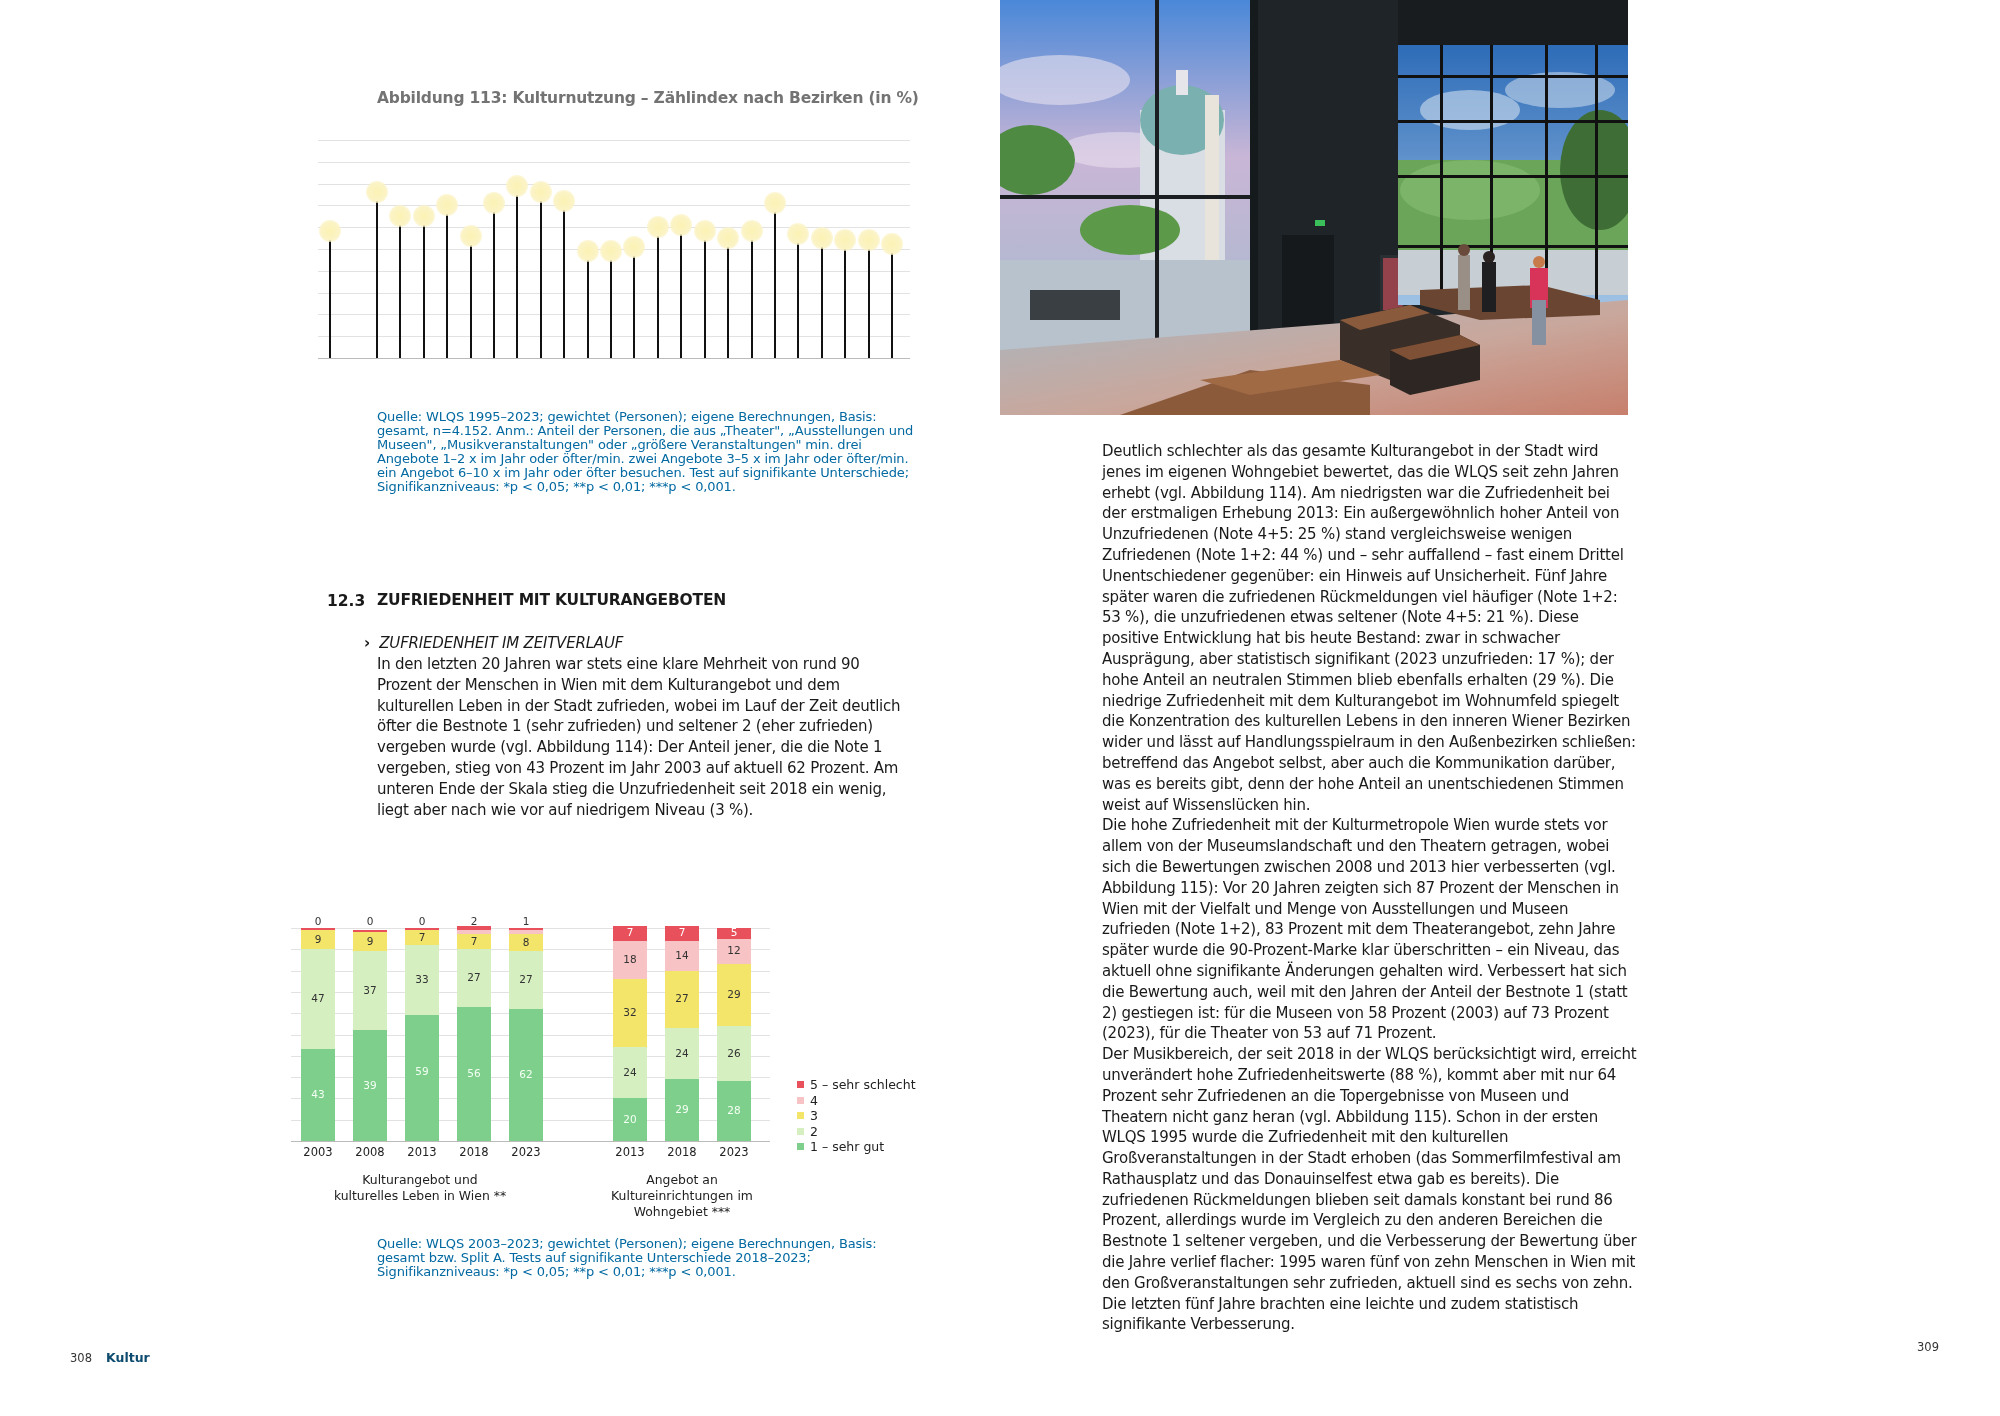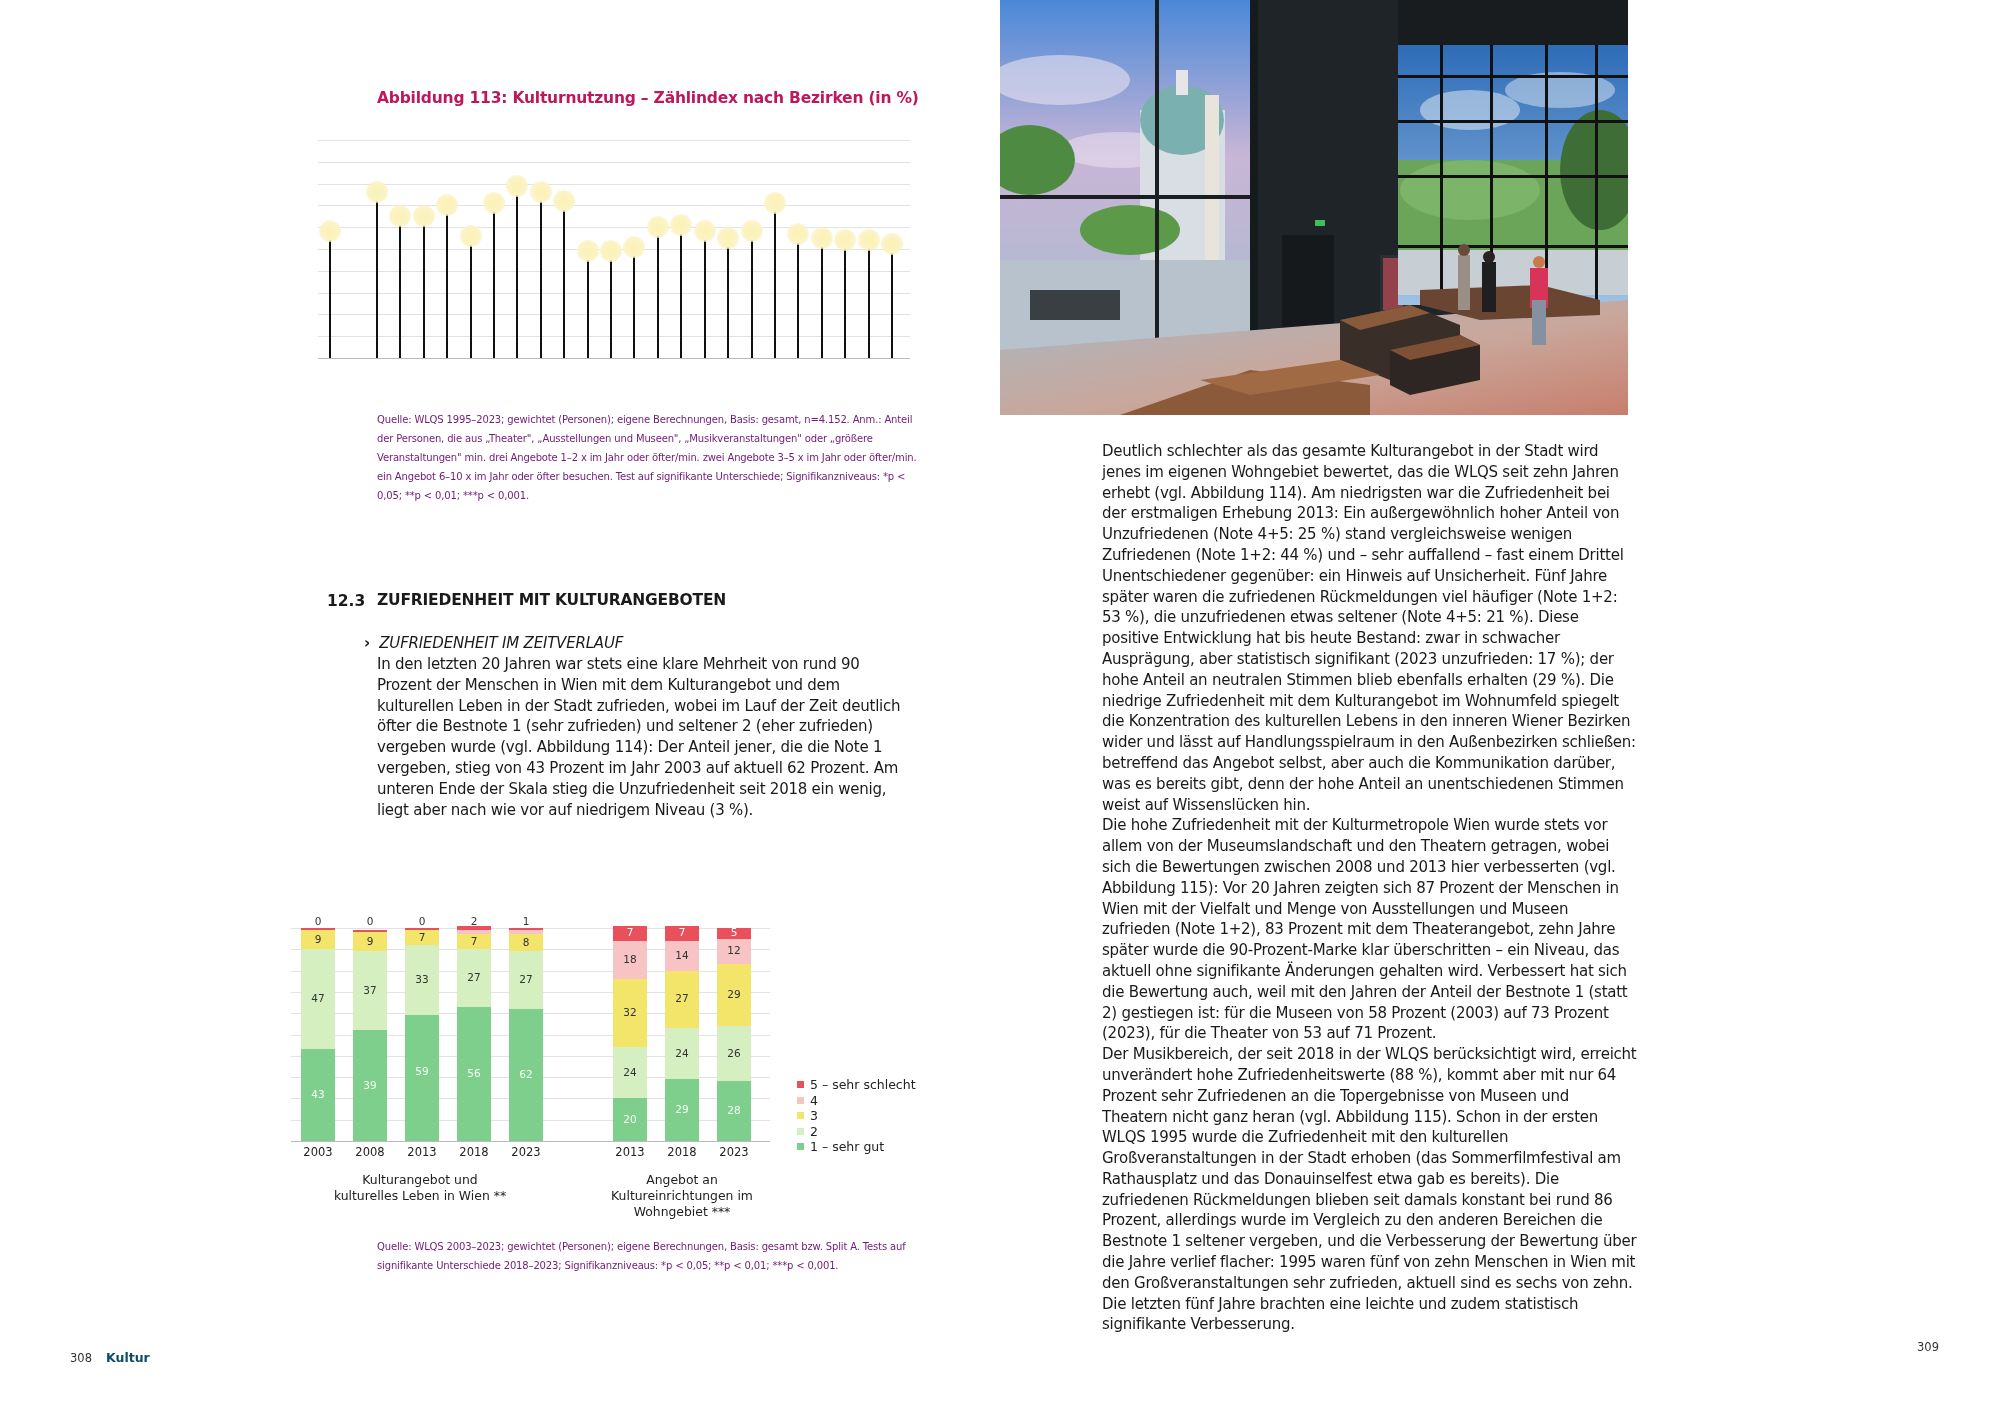--- a/index.html
+++ b/index.html
@@ -2,22 +2,22 @@
 <html><head>
 <meta charset="utf-8">
 <style>
   html, body { margin: 0; padding: 0; }
   body {
     width: 2000px; height: 1416px; position: relative; overflow: hidden;
     background: #ffffff; color: #1a1a1a;
     font-family: "DejaVu Sans", sans-serif;
   }
   .abs { position: absolute; }
-  .fig-title { font-weight: bold; font-size: 15.5px; line-height: 21px; color: #be185d; letter-spacing: -0.2px; }
-  .note { font-size: 10px; line-height: 19px; color: #701a75; letter-spacing: -0.15px; }
+  .fig-title { font-weight: bold; font-size: 15.5px; line-height: 21px; color: #737373; letter-spacing: -0.2px; }
+  .note { font-size: 13px; line-height: 14px; color: #0369a1; letter-spacing: -0.15px; }
   .body-text { font-size: 15px; line-height: 20.8px; color: #1a1a1a; letter-spacing: -0.25px; }
   .section-num { font-weight: bold; font-size: 15.5px; }
   .section-title { font-weight: bold; font-size: 15.5px; letter-spacing: -0.2px; }
   .subhead { font-style: italic; font-size: 15px; letter-spacing: -0.2px; }
   .tick { font-size: 10.5px; color: #222; }
   .xlabel { font-size: 10.5px; color: #222; text-align: center; }
   .gridline { position: absolute; height: 1px; background: #dcdcdc; }
   .stem { position: absolute; width: 2px; background: #111; }
   .bubble {
     position: absolute; width: 22px; height: 22px; border-radius: 50%;

